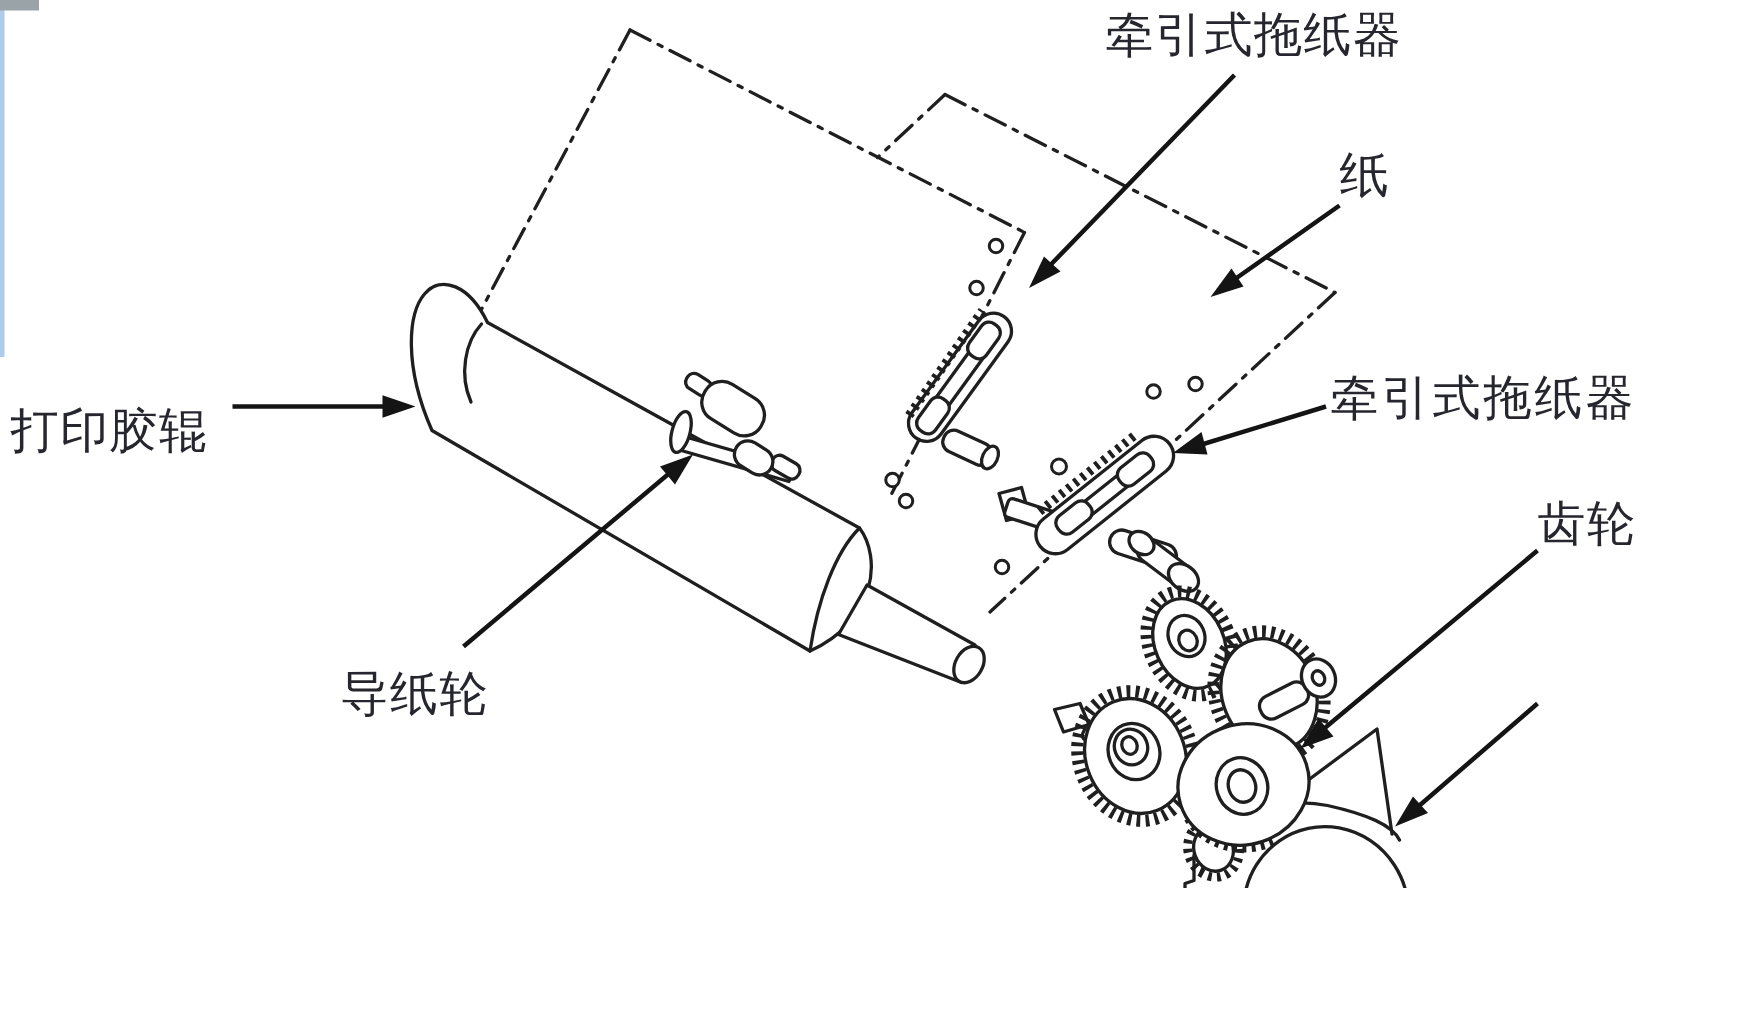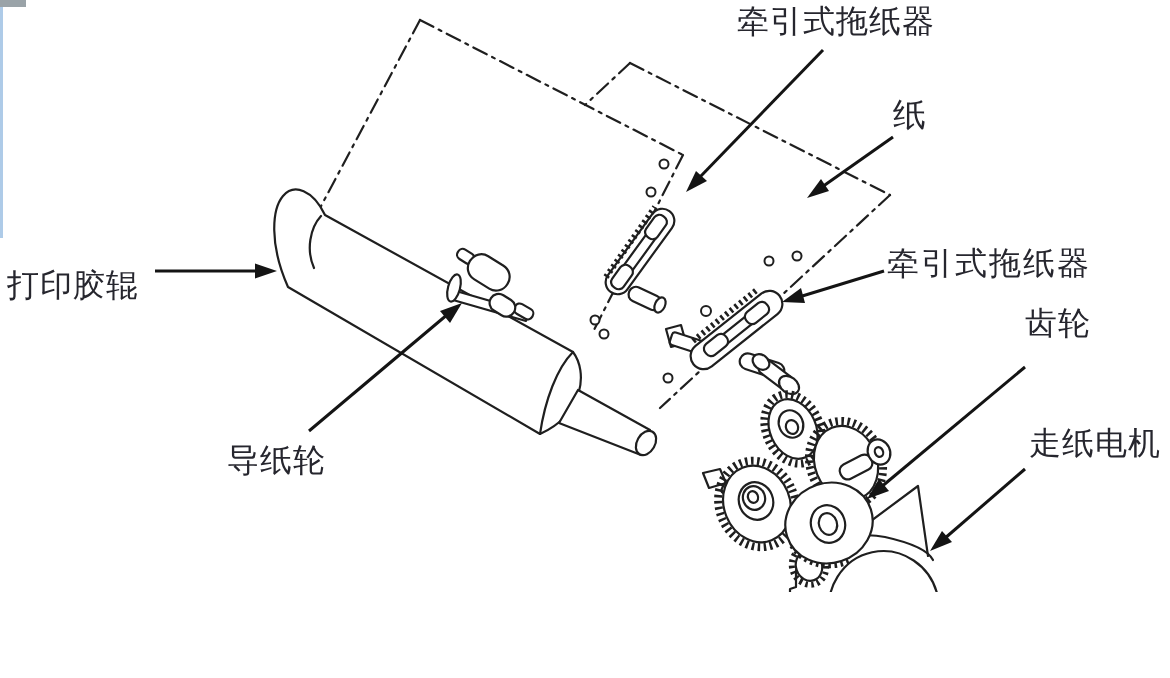--- a/index.html
+++ b/index.html
@@ -1,20 +1,20 @@
 <!DOCTYPE html>
 <html style="--line: #1f1f1f; --label: #26262e; --edge-blue: #aecbe8; --corner-gray: #9aa3a8; --bg: #ffffff;"><head>
 <meta charset="utf-8">
 <style>
   :root{
     --line:#1f1f1f; --label:#26262e; --edge-blue:#aecbe8; --corner-gray:#9aa3a8; --bg:#ffffff;
   }
   html,body{margin:0;padding:0;background:#fff;}
   #stage{position:relative;width:1170px;height:592px;background:var(--bg);overflow:hidden;
-         font-family:Liberation Mono, monospace;}
+         font-family:Liberation Serif, serif;}
   #stage svg{position:absolute;left:0;top:0;}
   .lbl{position:absolute;color:var(--label);font-size:32px;line-height:1.1;
        letter-spacing:1px;white-space:nowrap;user-select:none;}
   .edge-blue{position:absolute;left:0;top:0;width:3px;height:238px;background:var(--edge-blue);}
   .corner-gray{position:absolute;left:0;top:0;width:26px;height:7px;background:var(--corner-gray);}
   
   .ln{stroke:var(--line);stroke-width:2.2;fill:none;stroke-linecap:round;stroke-linejoin:round;}
   .lnw{stroke:var(--line);stroke-width:2.2;fill:#fff;stroke-linecap:round;stroke-linejoin:round;}
   .dashdot{stroke-dasharray:15 6 3 6;}
   .teeth{stroke:var(--line);stroke-width:8;fill:none;stroke-dasharray:2.5 3.5;}
@@ -166,18 +166,17 @@
         <polygon class="arrow-head" points="930,551 942,531 952,542"></polygon>
       </g>
     </g>
   </svg>
 
   <div class="lbl" style="left:737px;top:6px;">牵引式拖纸器</div>
   <div class="lbl" style="left:893px;top:100px;font-size:33px;">纸</div>
   <div class="lbl" style="left:7px;top:250px;margin-top:20px;">打印胶辊</div>
   <div class="lbl" style="left:227px;top:445px;text-align:right;">导纸轮</div>
   <div class="lbl" style="left:887px;top:248px;letter-spacing:2px;">牵引式拖纸器</div>
-  <div class="lbl" style="left:1025px;top:308px;">齿轮</div>
-  <div class="lbl" style="left:1029px;top:428px;">走纸电机</div>
+  <div class="lbl" style="left:1025px;top:332px;">齿轮</div>
 
   <div class="edge-blue"></div>
   <div class="corner-gray"></div>
 </div>
 
 </body></html>

